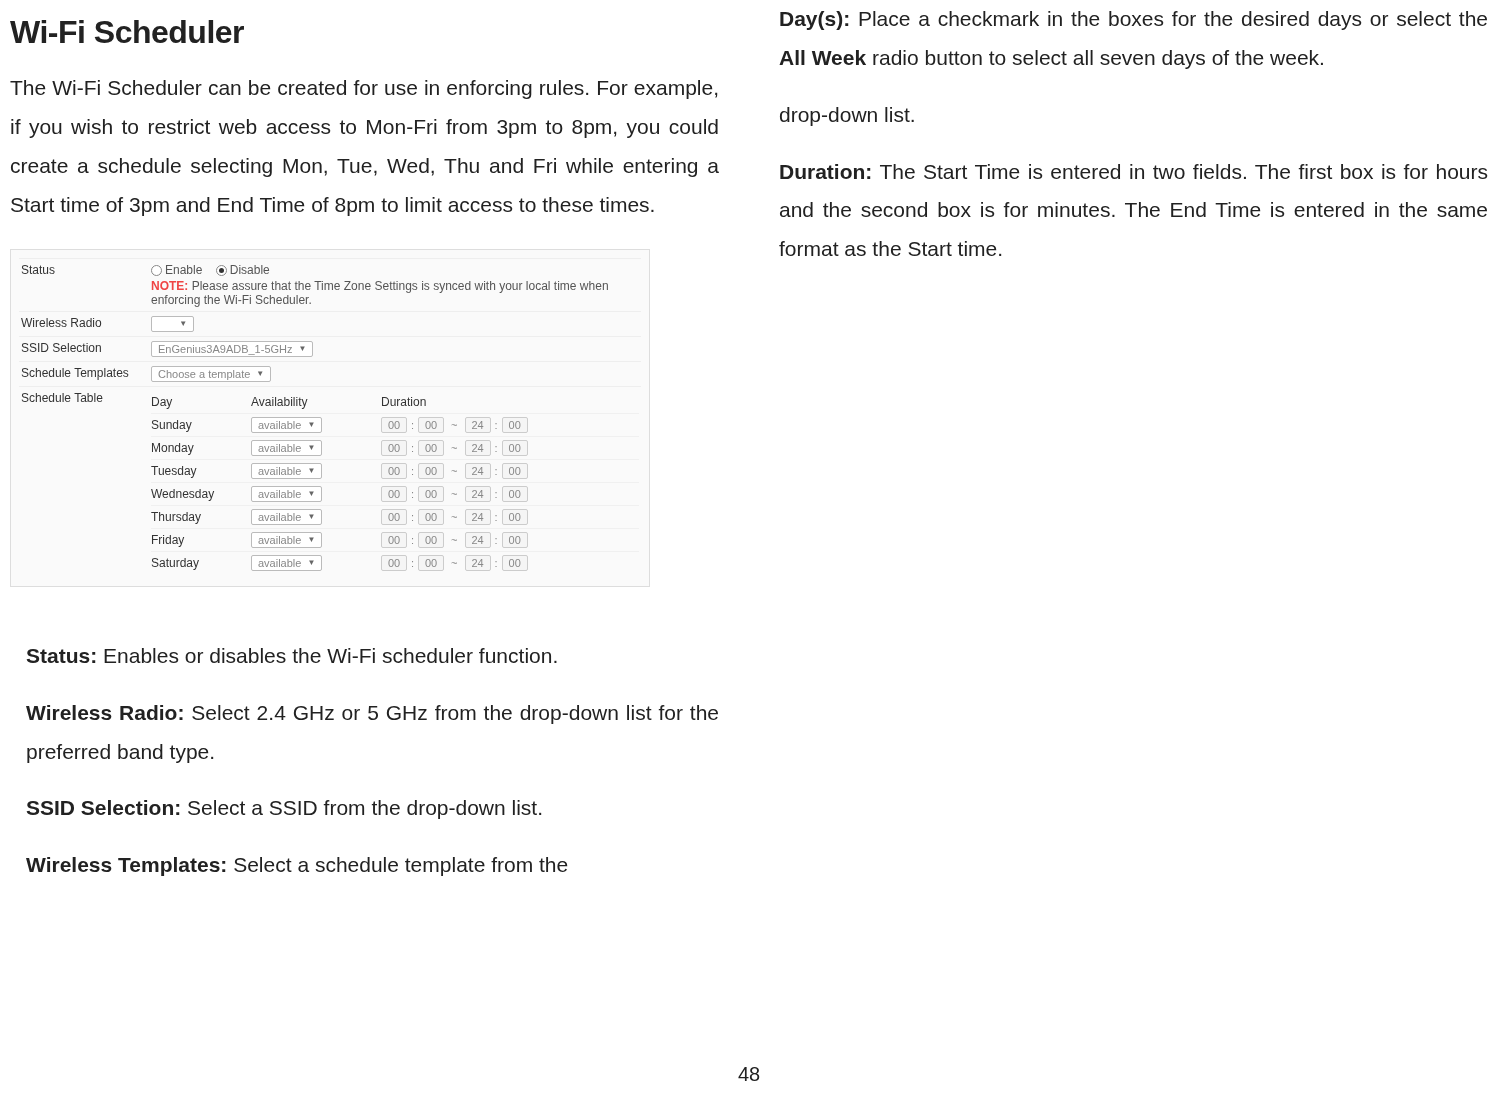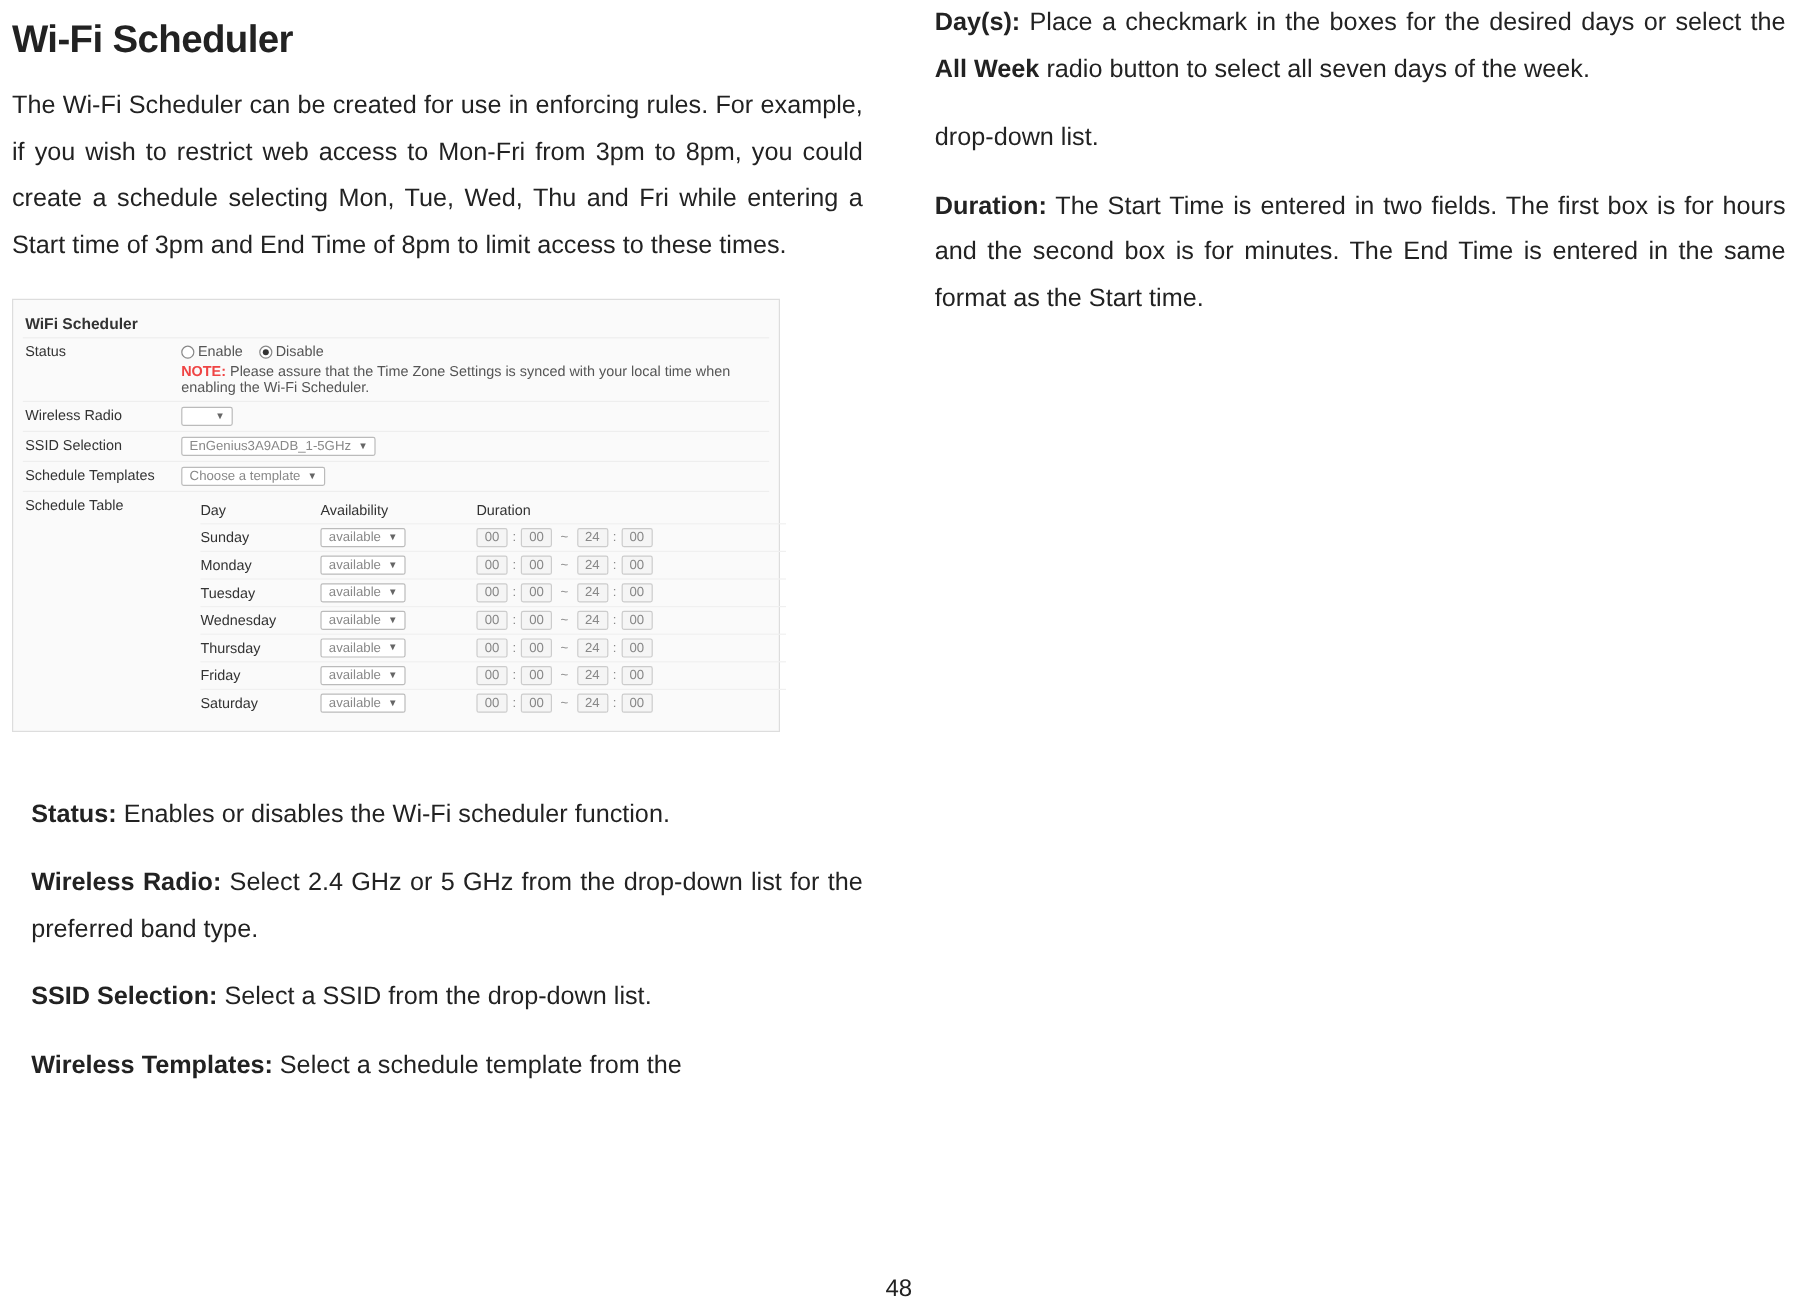--- a/index.html
+++ b/index.html
@@ -49,21 +49,21 @@
       content: ''; position: absolute; top: 2px; left: 2px;
       width: 5px; height: 5px; border-radius: 50%; background: #333;
     }
     .note-red { color: #ef4444; font-weight: bold; }
     .select-stub {
       display: inline-flex; align-items: center; gap: 6px;
       border: 1px solid #bbb; background: #fff; padding: 1px 6px;
       font-size: 11px; color: #888; border-radius: 2px;
     }
     .caret { font-size: 8px; color: #666; }
-    .sched-table { width: 100%; font-size: 12px; margin-left: 16px; }
+    .sched-table { width: 100%; font-size: 12px; }
     .sched-head { display: flex; padding: 4px 0; font-weight: 500; color: #333; }
     .sched-head .c1 { width: 100px; }
     .sched-head .c2 { width: 130px; }
     .sched-head .c3 { width: 200px; }
     .sched-row { display: flex; align-items: center; padding: 3px 0; border-top: 1px solid #f0f0f0; }
     .sched-row .c1 { width: 100px; color: #333; }
     .sched-row .c2 { width: 130px; }
     .sched-row .c3 { display: flex; align-items: center; gap: 4px; color: #888; font-size: 11px; }
     .timebox {
       display: inline-block; width: 26px; border: 1px solid #ccc; background: #f5f5f5;
@@ -81,36 +81,35 @@
 </head>
 <body>
 
 <div class="columns">
 
   <div class="col">
     <h1>Wi-Fi Scheduler</h1>
     <p class="intro">The Wi-Fi Scheduler can be created for use in enforcing rules. For example, if you wish to restrict web access to Mon-Fri from 3pm to 8pm, you could create a schedule selecting Mon, Tue, Wed, Thu and Fri while entering a Start time of 3pm and End Time of 8pm to limit access to these times.</p>
 
     <div class="screenshot-panel">
-      <div class="panel-title">WiFi Scheduler</div>
 
       <div class="panel-row">
         <div class="label">Status</div>
         <div class="value">
           <span class="radio-stub">
             <span class="radio-circle"></span>
             <span>Enable</span>
           </span>
           <span class="radio-stub">
             <span class="radio-circle checked"></span>
             <span>Disable</span>
           </span>
           <div>
             <span class="note-red">NOTE:</span>
-            <span>Please assure that the Time Zone Settings is synced with your local time when enabling the Wi-Fi Scheduler.</span>
+            <span>Please assure that the Time Zone Settings is synced with your local time when enforcing the Wi-Fi Scheduler.</span>
           </div>
         </div>
       </div>
 
       <div class="panel-row">
         <div class="label">Wireless Radio</div>
         <div class="value">
           <span class="select-stub">
             <span>&nbsp;&nbsp;&nbsp;&nbsp;&nbsp;</span>
             <span class="caret">▼</span>

